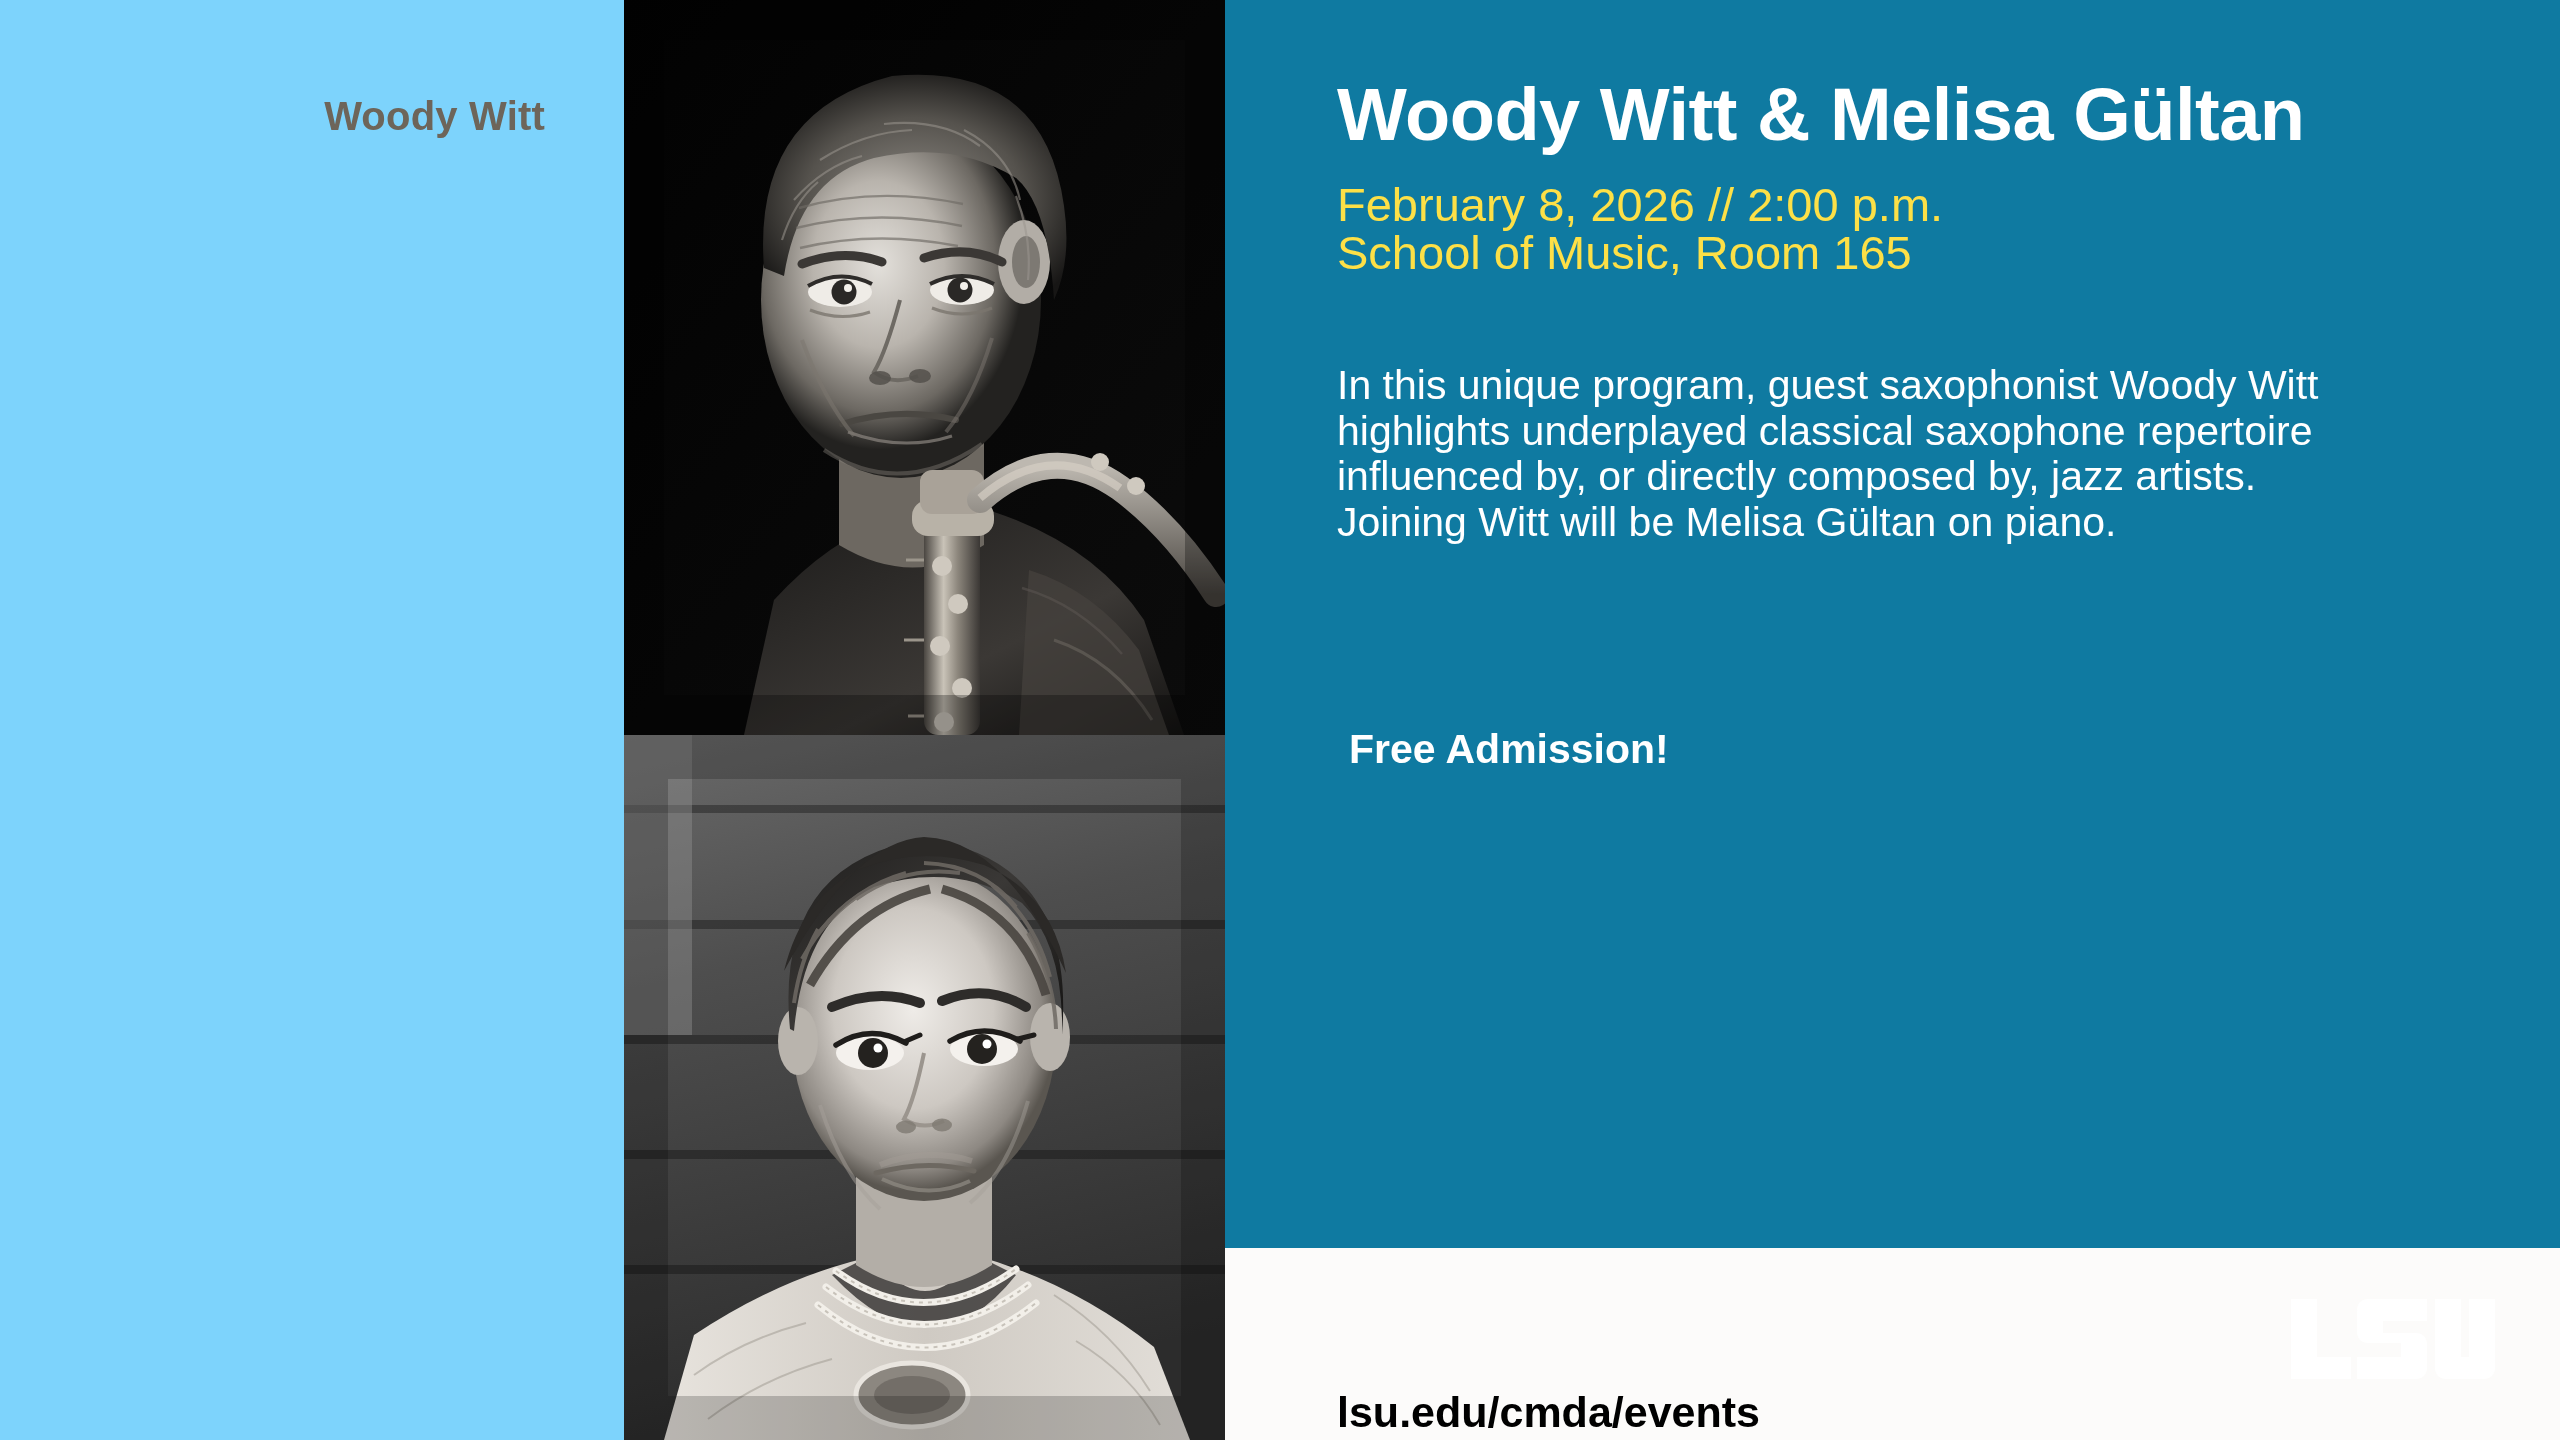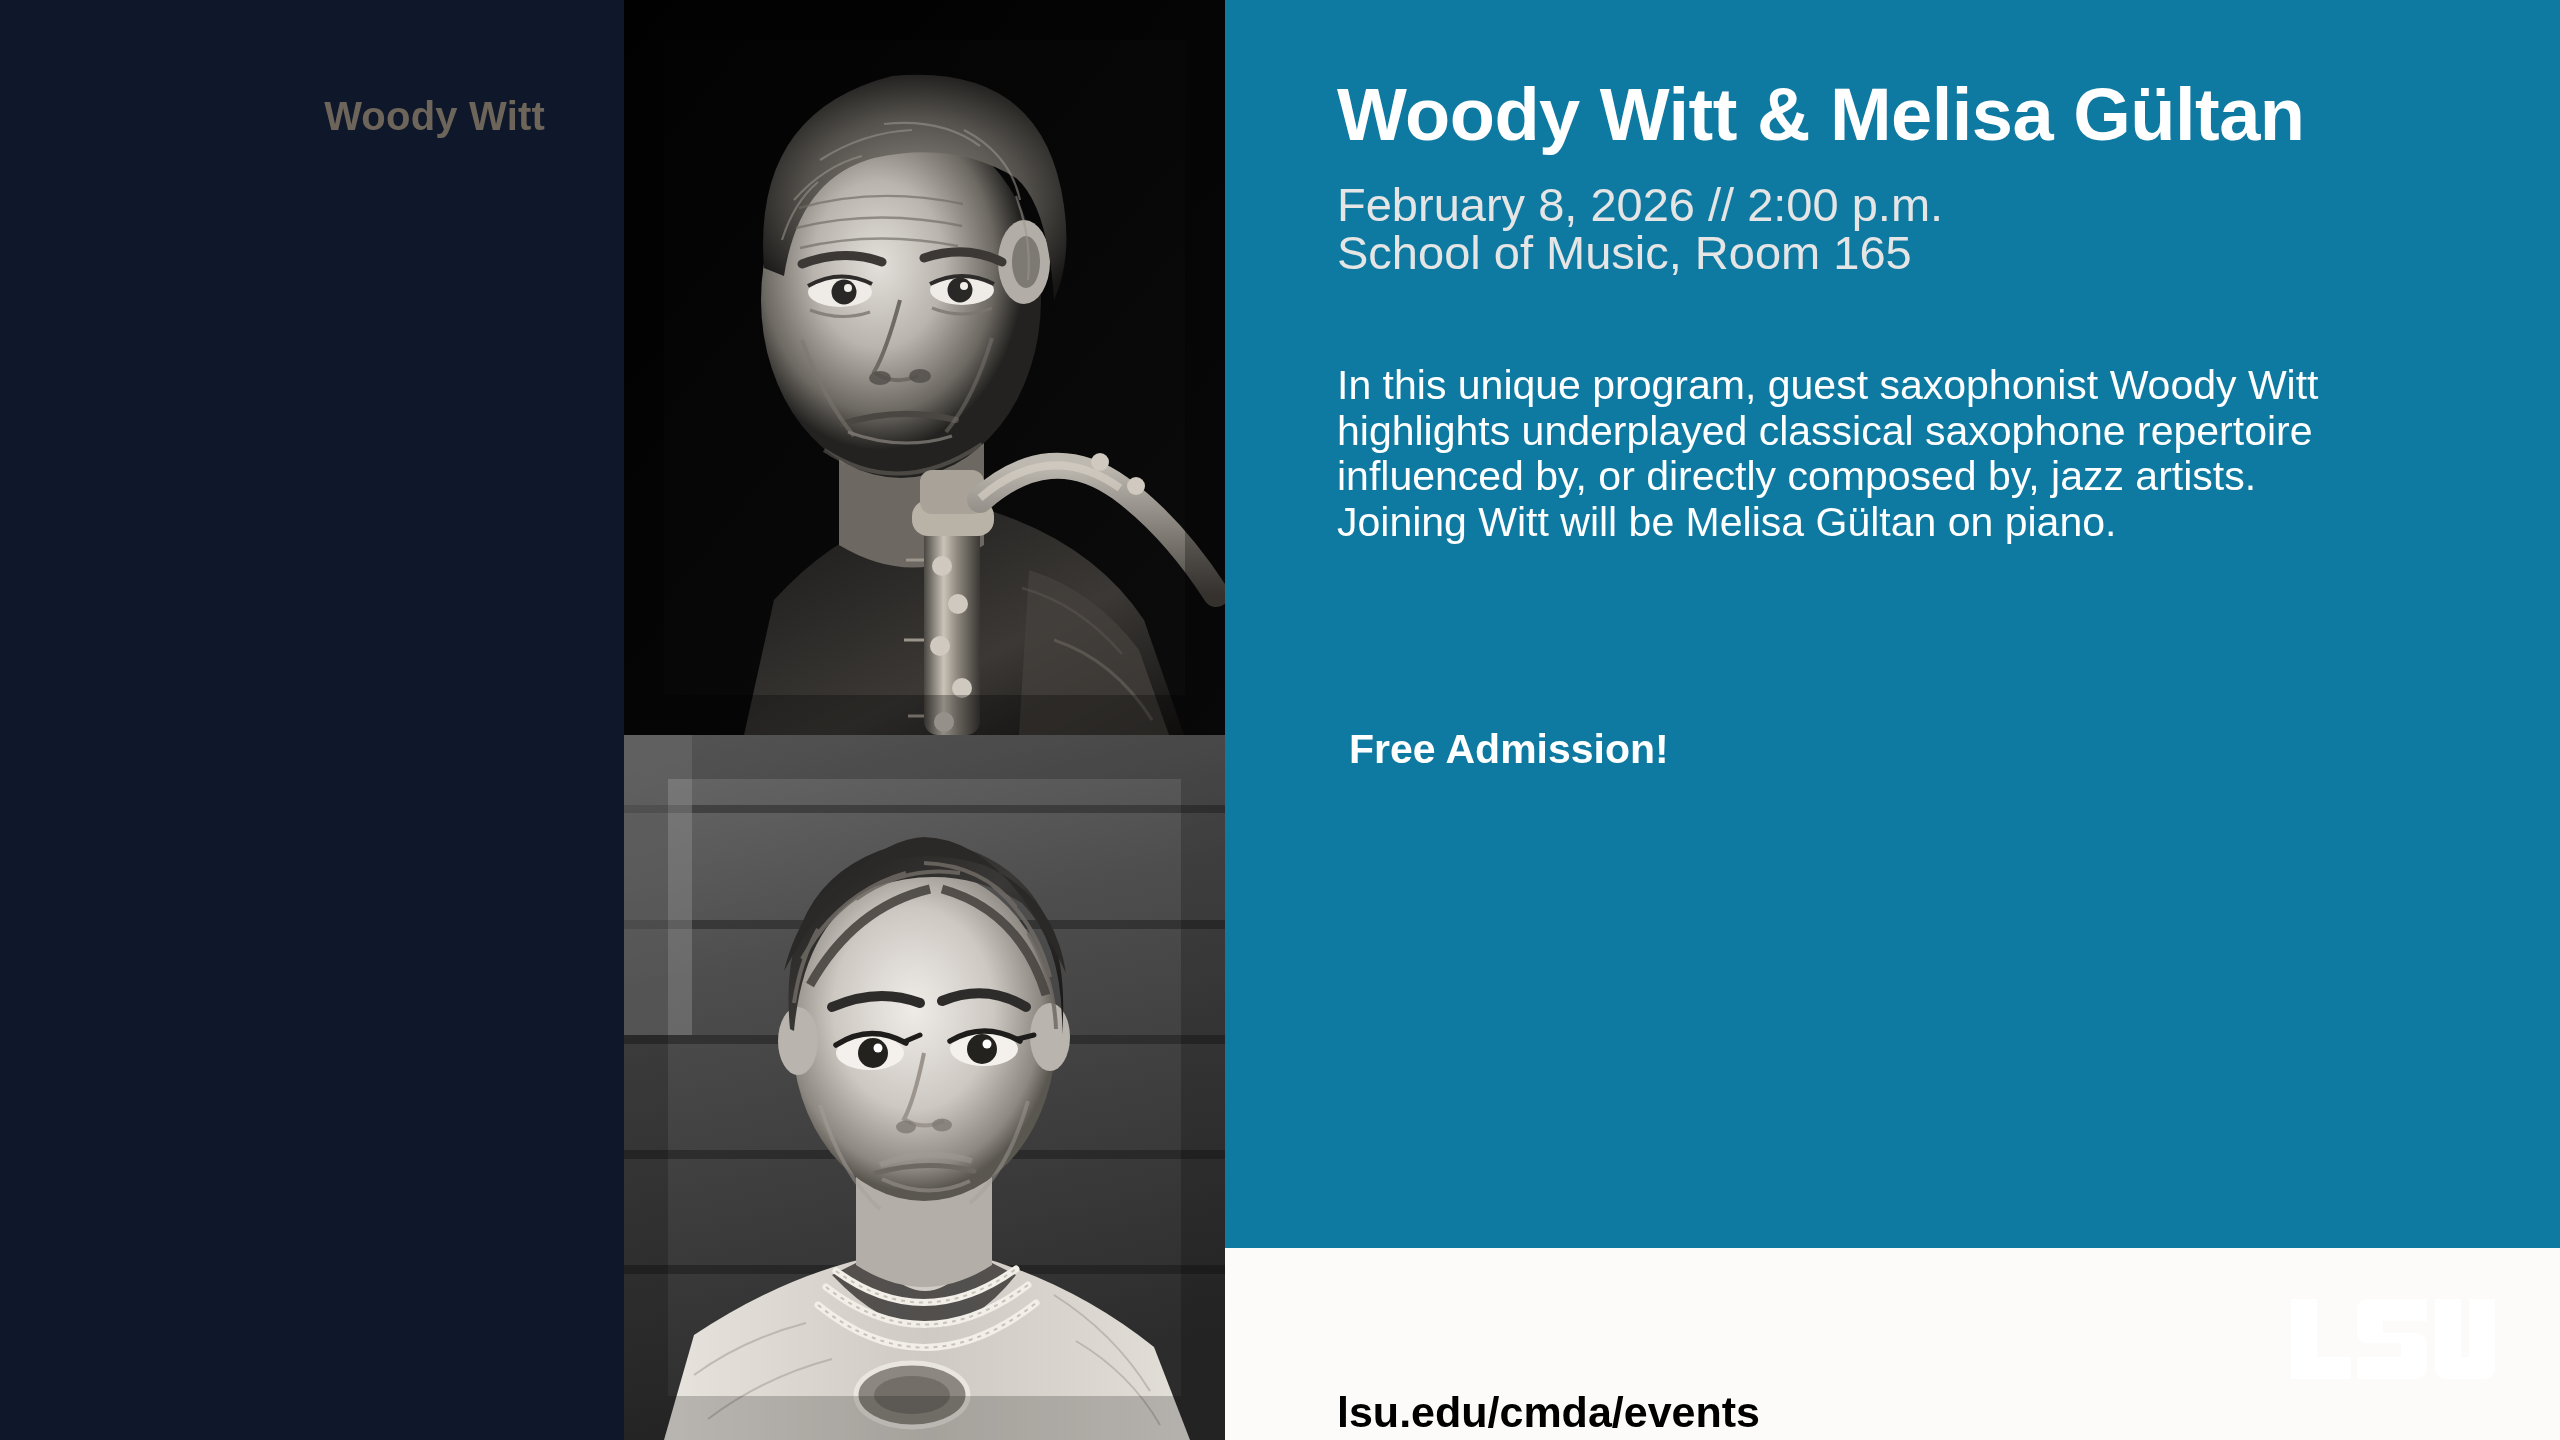--- a/index.html
+++ b/index.html
@@ -15,21 +15,21 @@
     background: #fcfbfa;
     font-family: "Liberation Sans", sans-serif;
   }
 
   
   .left-col {
     position: absolute;
     left: 0; top: 0;
     width: 624px;
     height: 1440px;
-    background: #0f172a;
+    background: #7dd3fc;
   }
   .credit {
     position: absolute;
     right: 79px;
     width: 520px;
     text-align: right;
     color: #6d655a;
     font-weight: bold;
     font-size: 40px;
     letter-spacing: 0.2px;
@@ -75,21 +75,21 @@
     font-weight: bold;
     letter-spacing: -0.5px;
     line-height: 1.05;
     white-space: nowrap;
   }
   .when {
     position: absolute;
     left: 112px;
     top: 181px;
     width: 1180px;
-    color: #e5e5e5;
+    color: #fde047;
     font-size: 47px;
     font-weight: 500;
     line-height: 48px;
     letter-spacing: 0px;
   }
   .when div { white-space: nowrap; }
   .blurb {
     position: absolute;
     left: 112px;
     top: 363px;

